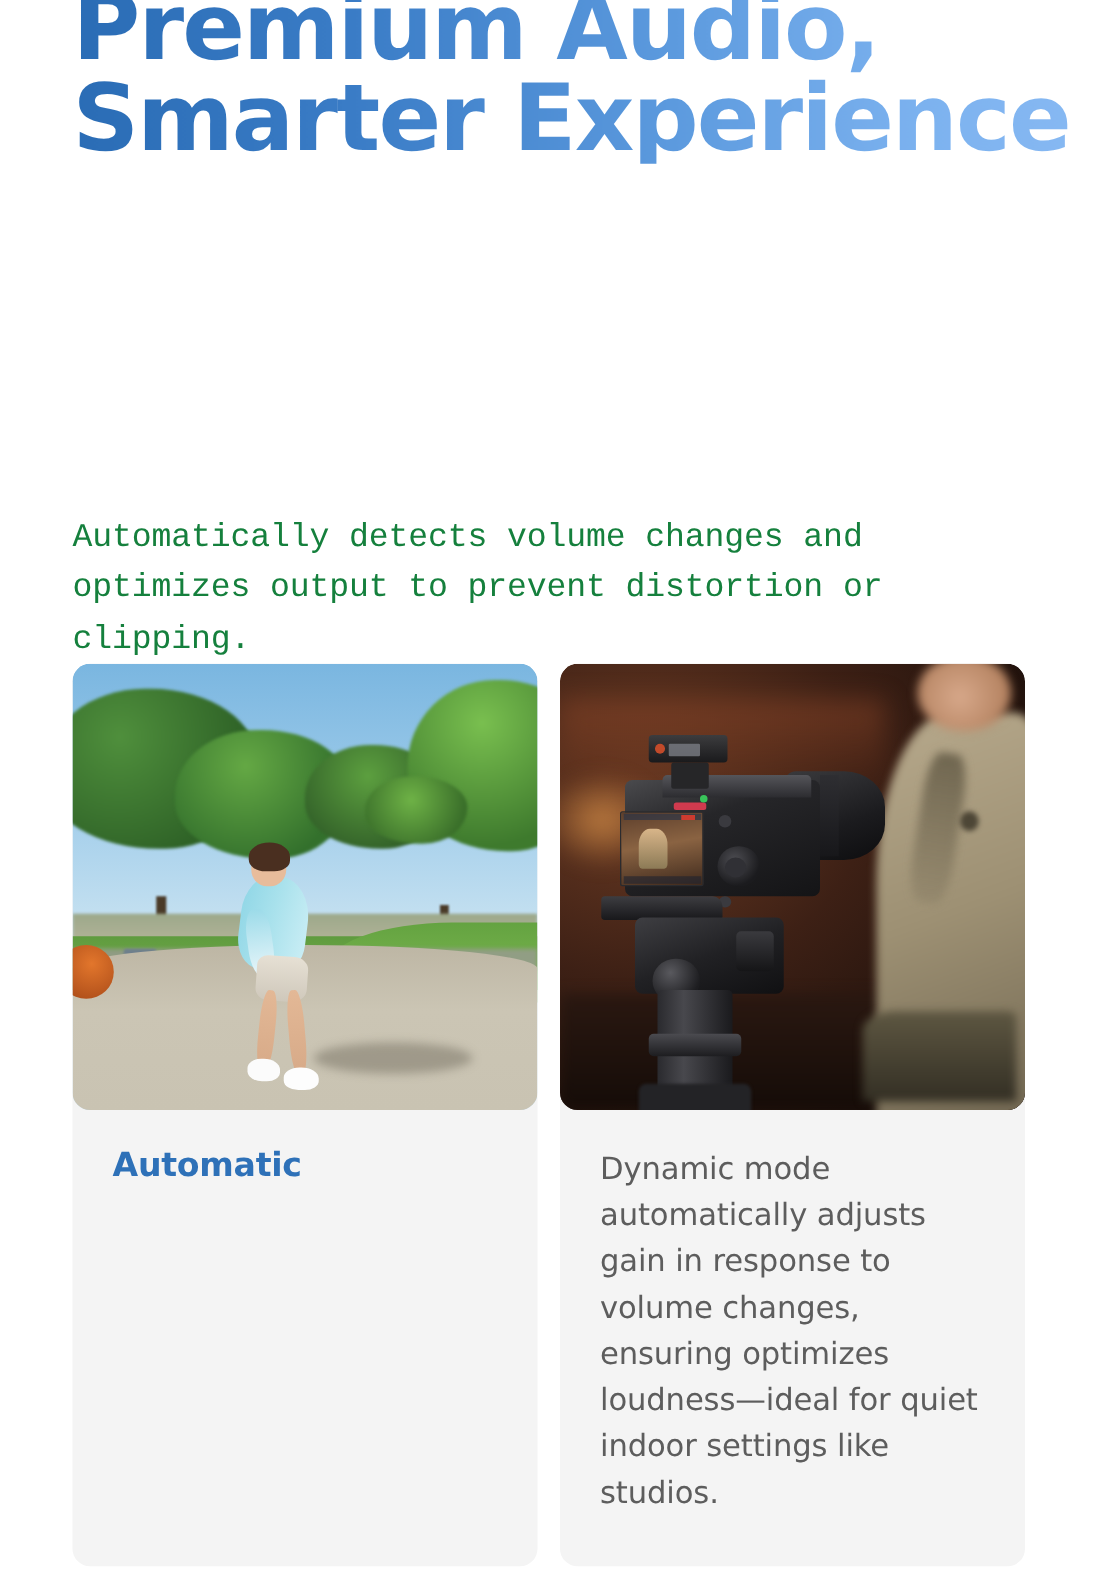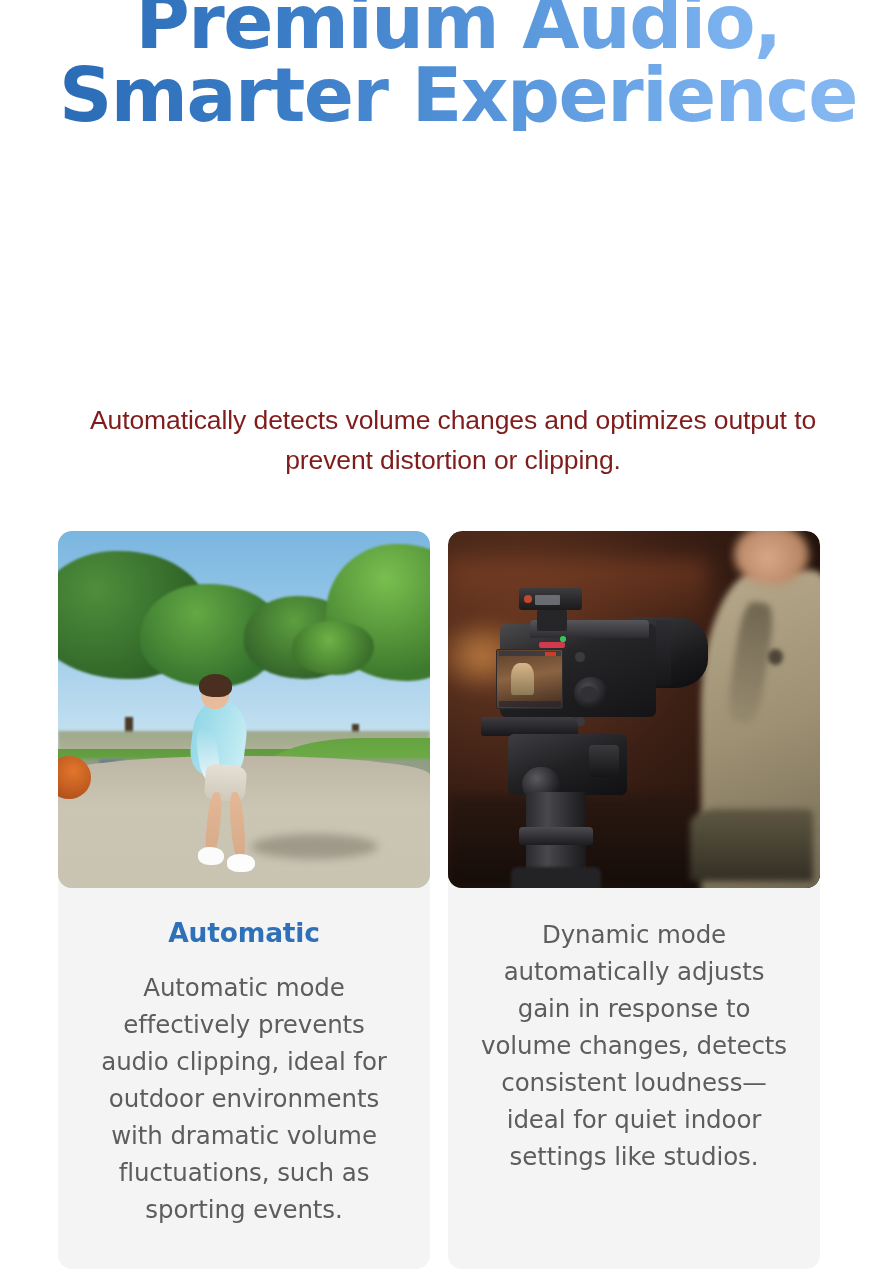--- a/index.html
+++ b/index.html
@@ -10,21 +10,20 @@
     background: #ffffff;
     font-family: "Liberation Sans", sans-serif;
     overflow: hidden;
   }
 
   .page {
     position: relative;
     width: 754px;
     height: 1273px;
     background: #ffffff;
-    text-align: center;
   }
 
   
   .hero-title {
     position: absolute;
     left: 58px;
     top: -14px;
     width: 800px;
     font-family: "DejaVu Sans", sans-serif;
     font-weight: 700;
@@ -57,27 +56,27 @@
     font-weight: 700;
     vertical-align: super;
     line-height: 0;
     letter-spacing: 0;
   }
 
   
   .section-sub {
     position: absolute;
     left: 58px;
-    top: 400px;
+    top: 410px;
     width: 790px;
-    font-family: Liberation Sans, sans-serif;
+    font-family: Liberation Mono, monospace;
     font-weight: 400;
     font-size: 26.5px;
     line-height: 1.52;
-    color: #7f1d1d;
+    color: #15803d;
     letter-spacing: -0.1px;
   }
 
   
   .cards {
     position: absolute;
     left: 58px;
     top: 531px;
     width: 762px;
     display: flex;
@@ -308,21 +307,20 @@
           <div class="p-leg1"></div>
           <div class="p-leg2"></div>
           <div class="p-shoe1"></div>
           <div class="p-shoe2"></div>
           <div class="p-head"></div>
           <div class="p-hair"></div>
         </div>
       </div>
       <div class="card-body">
         <div class="card-title">Automatic</div>
-        <p class="card-text">Automatic mode effectively prevents audio clipping, ideal for outdoor environments with dramatic volume fluctuations, such as sporting events.</p>
       </div>
     </div>
 
     <div class="card">
       <div class="card-media">
         <div class="sceneB">
           <div class="bg-stripe"></div>
           <div class="warmglow"></div>
           <div class="floor"></div>
           <div class="s-body"></div>
@@ -353,18 +351,18 @@
           <div class="plate"></div>
           <div class="head-unit"></div>
           <div class="pan-knob"></div>
           <div class="tilt"></div>
           <div class="column"></div>
           <div class="collar"></div>
           <div class="base"></div>
         </div>
       </div>
       <div class="card-body">
-        <p class="card-text">Dynamic mode automatically adjusts gain in response to volume changes, detects consistent loudness—ideal for quiet indoor settings like studios.</p>
+        <p class="card-text">Dynamic mode automatically adjusts gain in response to volume changes, ensuring optimizes loudness—ideal for quiet indoor settings like studios.</p>
       </div>
     </div>
 
   </div>
 </div>
 
 </body></html>

